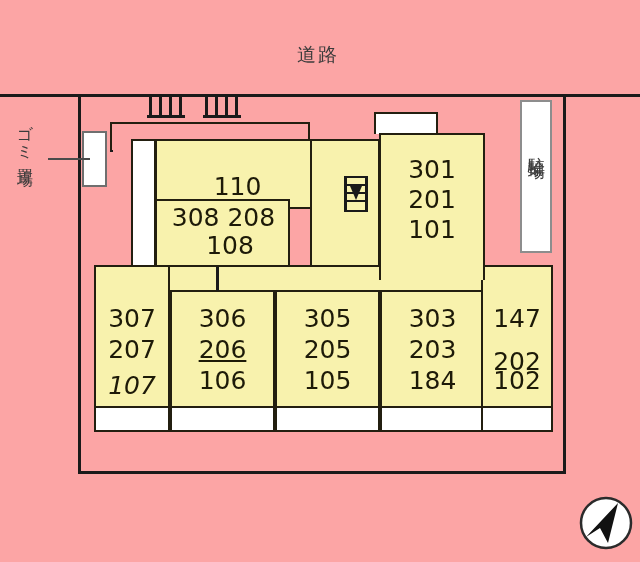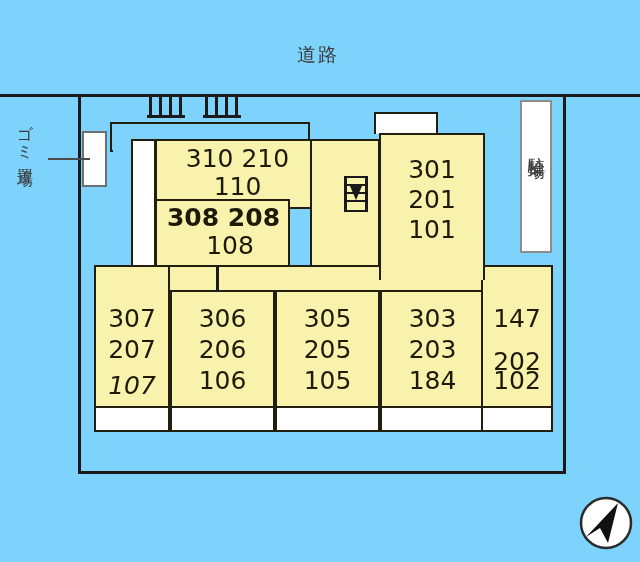--- a/index.html
+++ b/index.html
@@ -1,20 +1,20 @@
 <!DOCTYPE html>
 <html><head>
 <meta charset="utf-8">
 <style>
   html,body{margin:0;padding:0;background:#ffffff;}
   body{
     font-family:"Liberation Sans","DejaVu Sans",sans-serif;
     width:640px;height:562px;overflow:hidden;
   }
-  #stage{position:relative;width:640px;height:562px;background:#7dd3fc;}
+  #stage{position:relative;width:640px;height:562px;background:#fca5a5;}
 
   
   .lbl{
     position:absolute;color:#3b3b3b;font-size:17px;letter-spacing:2px;
     font-family:"DejaVu Sans","Liberation Sans",sans-serif;
     white-space:nowrap;
   }
   .vlbl{
     position:absolute;color:#3b3b3b;font-size:16px;
     font-family:"DejaVu Sans","Liberation Sans",sans-serif;
@@ -98,26 +98,25 @@
     <i style="left:2px;top:0px;width:2.5px;height:20px;"></i>
     <i style="left:12px;top:0px;width:2.5px;height:20px;"></i>
     <i style="left:22px;top:0px;width:2.5px;height:20px;"></i>
     <i style="left:32px;top:0px;width:2.5px;height:20px;"></i>
   </div>
 
   <div class="plainbox" style="left:110px;top:122px;width:200px;height:30px;border-bottom:none;background:transparent;"></div>
 
   <div class="room" style="left:155px;top:139px;width:165px;height:70px;">
   </div>
-  <div class="nums wide" style="left:155px;top:145px;width:165px;">310  210</div>
   <div class="nums" style="left:155px;top:173px;width:165px;">110</div>
 
   <div class="room" style="left:155px;top:199px;width:135px;height:68px;">
   </div>
-  <div class="nums wide" style="left:155px;top:204px;width:137px;font-weight:bold;">308  208</div>
+  <div class="nums wide" style="left:155px;top:204px;width:137px;">308  208</div>
   <div class="nums" style="left:155px;top:232px;width:150px;">108</div>
 
   <div class="plainbox" style="left:131px;top:139px;width:25px;height:128px;background:#ffffff;"></div>
 
   <div class="line" style="left:110px;top:150px;width:3px;height:2px;"></div>
 
   <div class="room" style="left:310px;top:139px;width:70px;height:188px;border-top-color:#231f10;"></div>
 
   <div class="stairs" style="left:344px;top:176px;width:24px;height:36px;">
     <i style="left:0px;top:0px;width:2.5px;height:36px;"></i>
@@ -142,21 +141,21 @@
   <div class="room" style="left:94px;top:265px;width:392px;height:60px;"></div>
 
   <div class="room" style="left:94px;top:265px;width:76px;height:145px;"></div>
   <div class="nums tight" style="left:94px;top:305px;width:76px;">307</div>
   <div class="nums tight" style="left:94px;top:336px;width:76px;">207</div>
   <div class="nums tight" style="left:94px;top:372px;width:76px;font-style:italic;">107</div>
   <div class="balcony" style="left:94px;top:406px;width:76px;height:26px;"></div>
 
   <div class="room" style="left:170px;top:290px;width:105px;height:120px;"></div>
   <div class="nums tight" style="left:170px;top:305px;width:105px;">306</div>
-  <div class="nums tight" style="left:170px;top:336px;width:105px;">206</div>
+  <div class="nums tight" style="left:170px;top:336px;width:105px;text-decoration:underline;">206</div>
   <div class="nums tight" style="left:170px;top:367px;width:105px;">106</div>
   <div class="balcony" style="left:170px;top:406px;width:105px;height:26px;"></div>
 
   <div class="room" style="left:275px;top:290px;width:105px;height:120px;"></div>
   <div class="nums tight" style="left:275px;top:305px;width:105px;">305</div>
   <div class="nums tight" style="left:275px;top:336px;width:105px;">205</div>
   <div class="nums tight" style="left:275px;top:367px;width:105px;">105</div>
   <div class="balcony" style="left:275px;top:406px;width:105px;height:26px;"></div>
 
   <div class="room" style="left:380px;top:290px;width:105px;height:120px;"></div>

